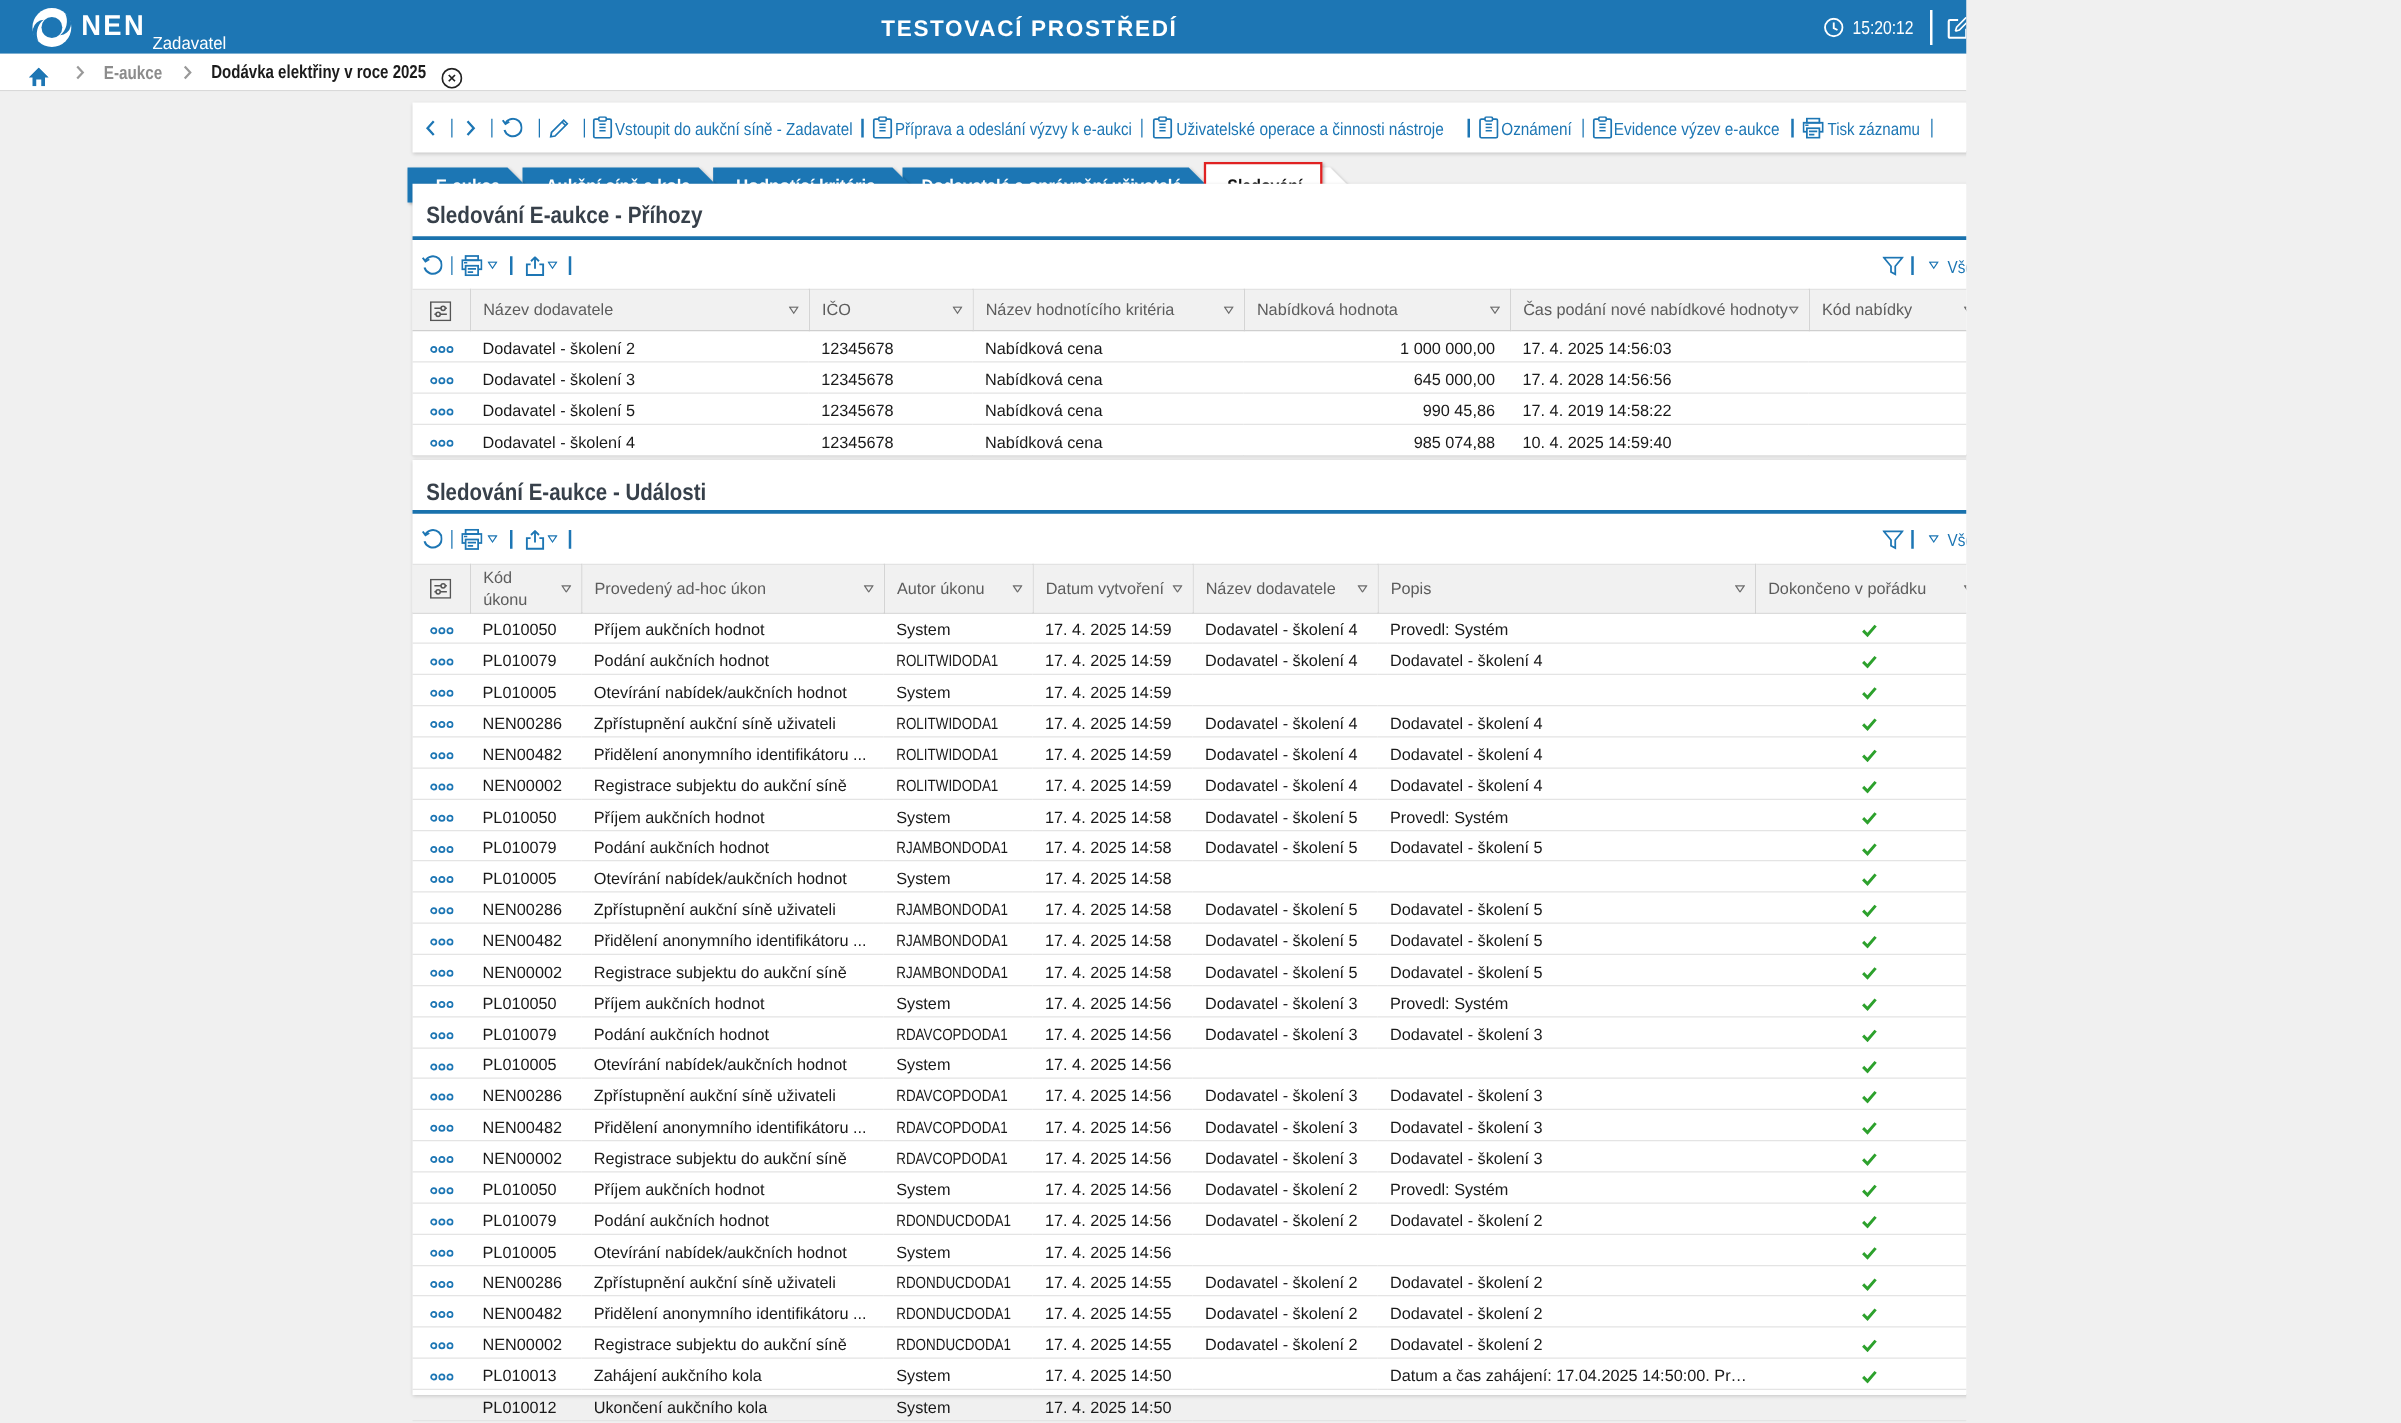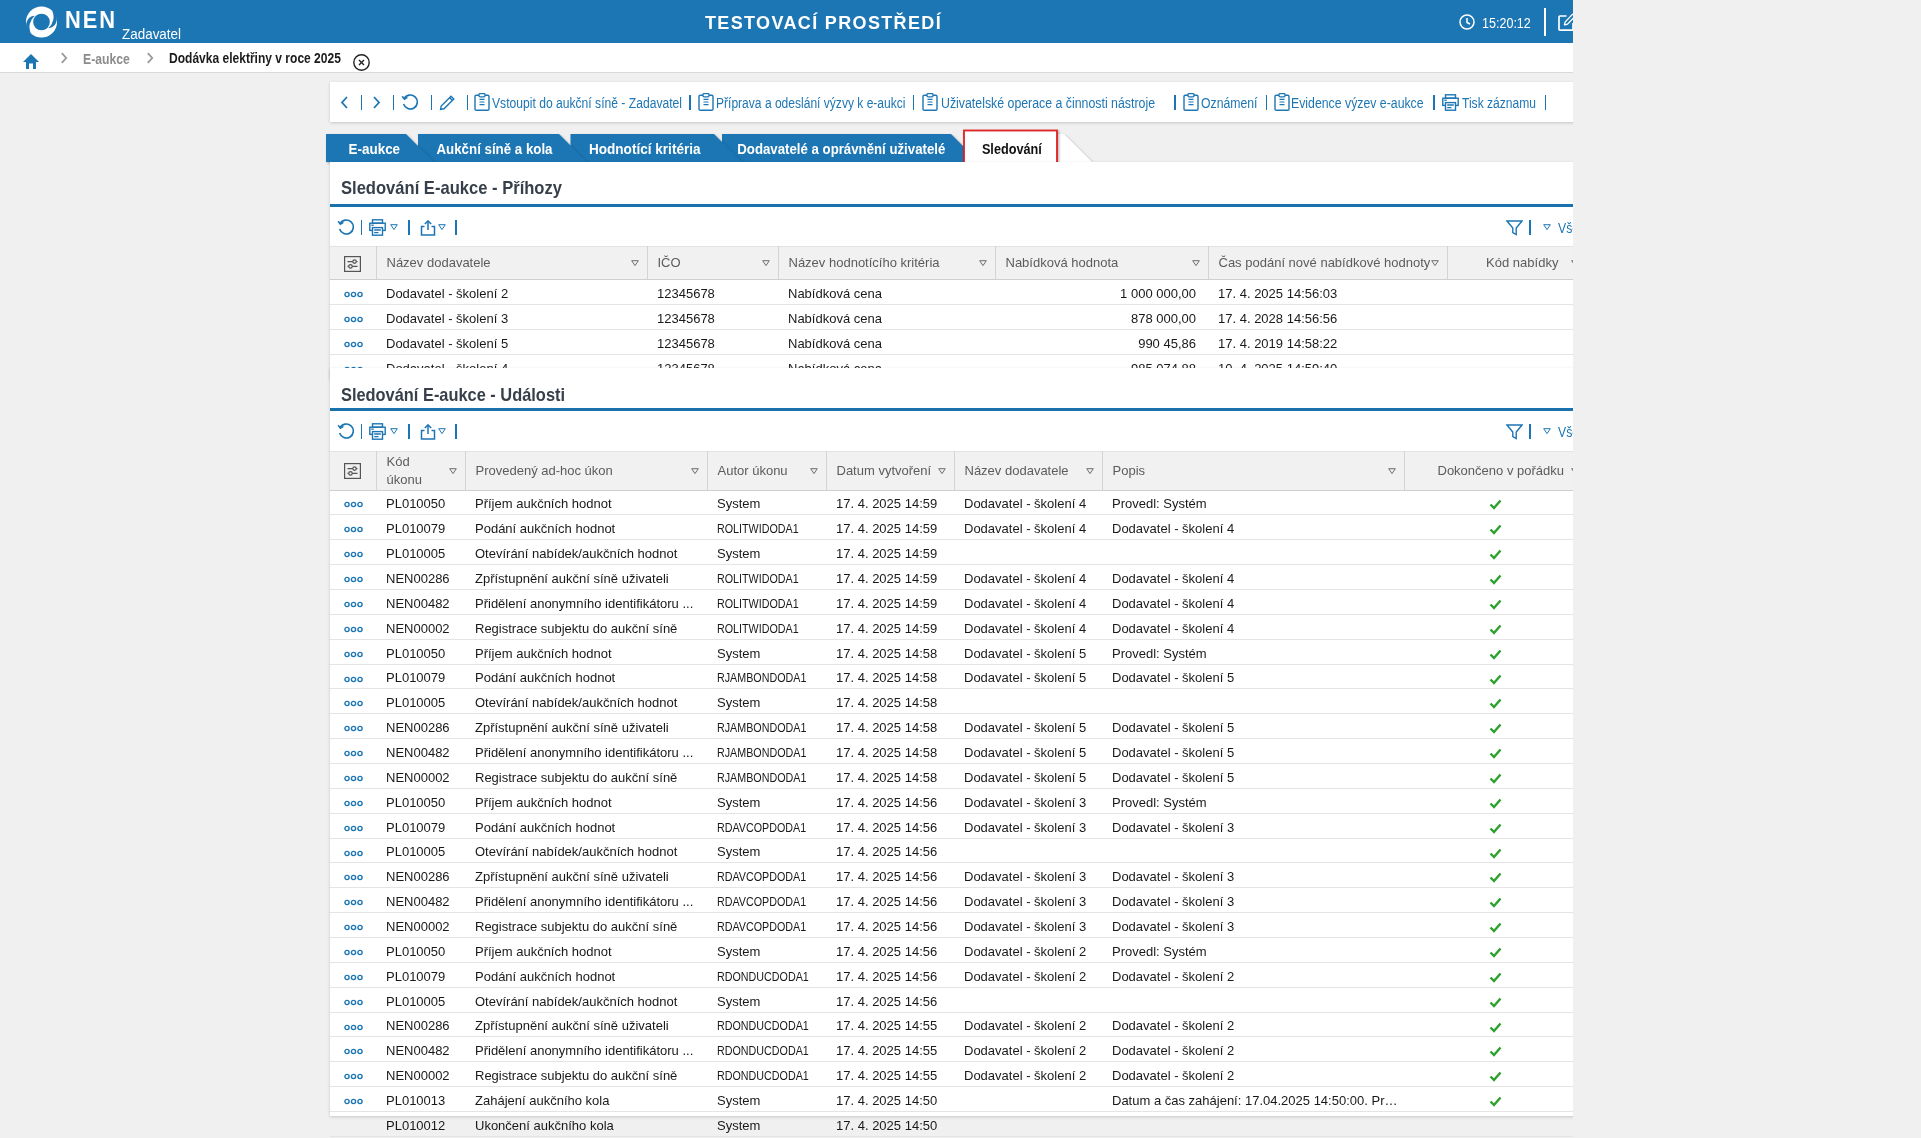--- a/index.html
+++ b/index.html
@@ -23,31 +23,31 @@
 
 #bc { position:absolute; left:0; top:43px; width:1921px; height:30px; background:#fff; border-bottom:1px solid #d9d9d9; }
 #bc .t1 { position:absolute; left:83px; top:7px; color:#8c8c8c; font-size:15px; font-weight:bold; transform:scaleX(0.813); transform-origin:0 50%; }
 #bc .t2 { position:absolute; left:169px; top:6px; color:#1b1b1b; font-size:15px; font-weight:bold; transform:scaleX(0.802); transform-origin:0 50%; }
 
 #tb { position:absolute; left:330px; top:82px; width:1257px; height:40px; background:#fff; box-shadow:0 1px 3px rgba(0,0,0,0.18); }
 #tb .lnk { color:#1d76b4; font-size:14px; white-space:nowrap; transform-origin:0 0; }
 .vsep { width:1.5px; height:15px; background:#1d76b4; }
 
 .panel { position:absolute; left:330px; width:1257px; background:#fff; box-shadow:0 1px 3px rgba(0,0,0,0.18); }
-#p1 { top:162px; height:217px; }
+#p1 { top:147px; height:217px; }
 #p2 { top:368px; height:748px; }
 .panel h2 { position:absolute; left:11px; color:#37404a; font-size:19px; font-weight:bold; transform-origin:0 50%; white-space:nowrap; }
 .bluline { position:absolute; left:0; width:1257px; height:3px; background:#1a72ad; }
 .ttb { position:absolute; left:0; width:1257px; height:26px; }
 .ttb .vse { color:#1d76b4; font-size:14px; transform-origin:0 50%; }
 
 table { border-collapse:collapse; table-layout:fixed; width:1257px; }
 th, td { font-weight:normal; text-align:left; vertical-align:middle; padding:0 0 0 10px; overflow:hidden; white-space:nowrap; }
 thead th { background:#f1f1f1; color:#5c5c5c; font-size:13px; border-right:1px solid #d4d4d4; border-bottom:1px solid #cfcfcf; border-top:1px solid #e3e3e3; position:relative; line-height:18px; }
-thead th:last-child { border-right:none;text-align:center; }
+thead th:last-child { border-right:none; }
 td { color:#191919; font-size:13px; border-bottom:1px solid #e4e4e4; }
 .num { text-align:right; padding-right:12px; }
 .ctr { text-align:center; padding:0; }
 .caret { position:absolute; right:8px; top:50%; margin-top:-3px; }
 #t1 tbody td { height:25px; padding-top:3px; }
 #t2 tbody td { height:24.86px; padding-top:3px; }
 #t1 thead th { height:33px; }
 #t2 thead th { height:38.5px; }
 </style>
 </head>
@@ -381,21 +381,21 @@
             <td class="ctr"><svg width="19" height="7" viewBox="0 0 19 7">
                 <g fill="none" stroke="#1d76b4" stroke-width="1.4">
                   <circle cx="3" cy="3.5" r="2.1"></circle>
                   <circle cx="9.5" cy="3.5" r="2.1"></circle>
                   <circle cx="16" cy="3.5" r="2.1"></circle>
                 </g>
               </svg></td>
             <td>Dodavatel - školení 3</td>
             <td>12345678</td>
             <td>Nabídková cena</td>
-            <td class="num">878 000,00</td>
+            <td class="num">645 000,00</td>
             <td>17. 4. 2028 14:56:56</td>
             <td></td>
           </tr>
           <tr>
             <td class="ctr"><svg width="19" height="7" viewBox="0 0 19 7">
                 <g fill="none" stroke="#1d76b4" stroke-width="1.4">
                   <circle cx="3" cy="3.5" r="2.1"></circle>
                   <circle cx="9.5" cy="3.5" r="2.1"></circle>
                   <circle cx="16" cy="3.5" r="2.1"></circle>
                 </g>

